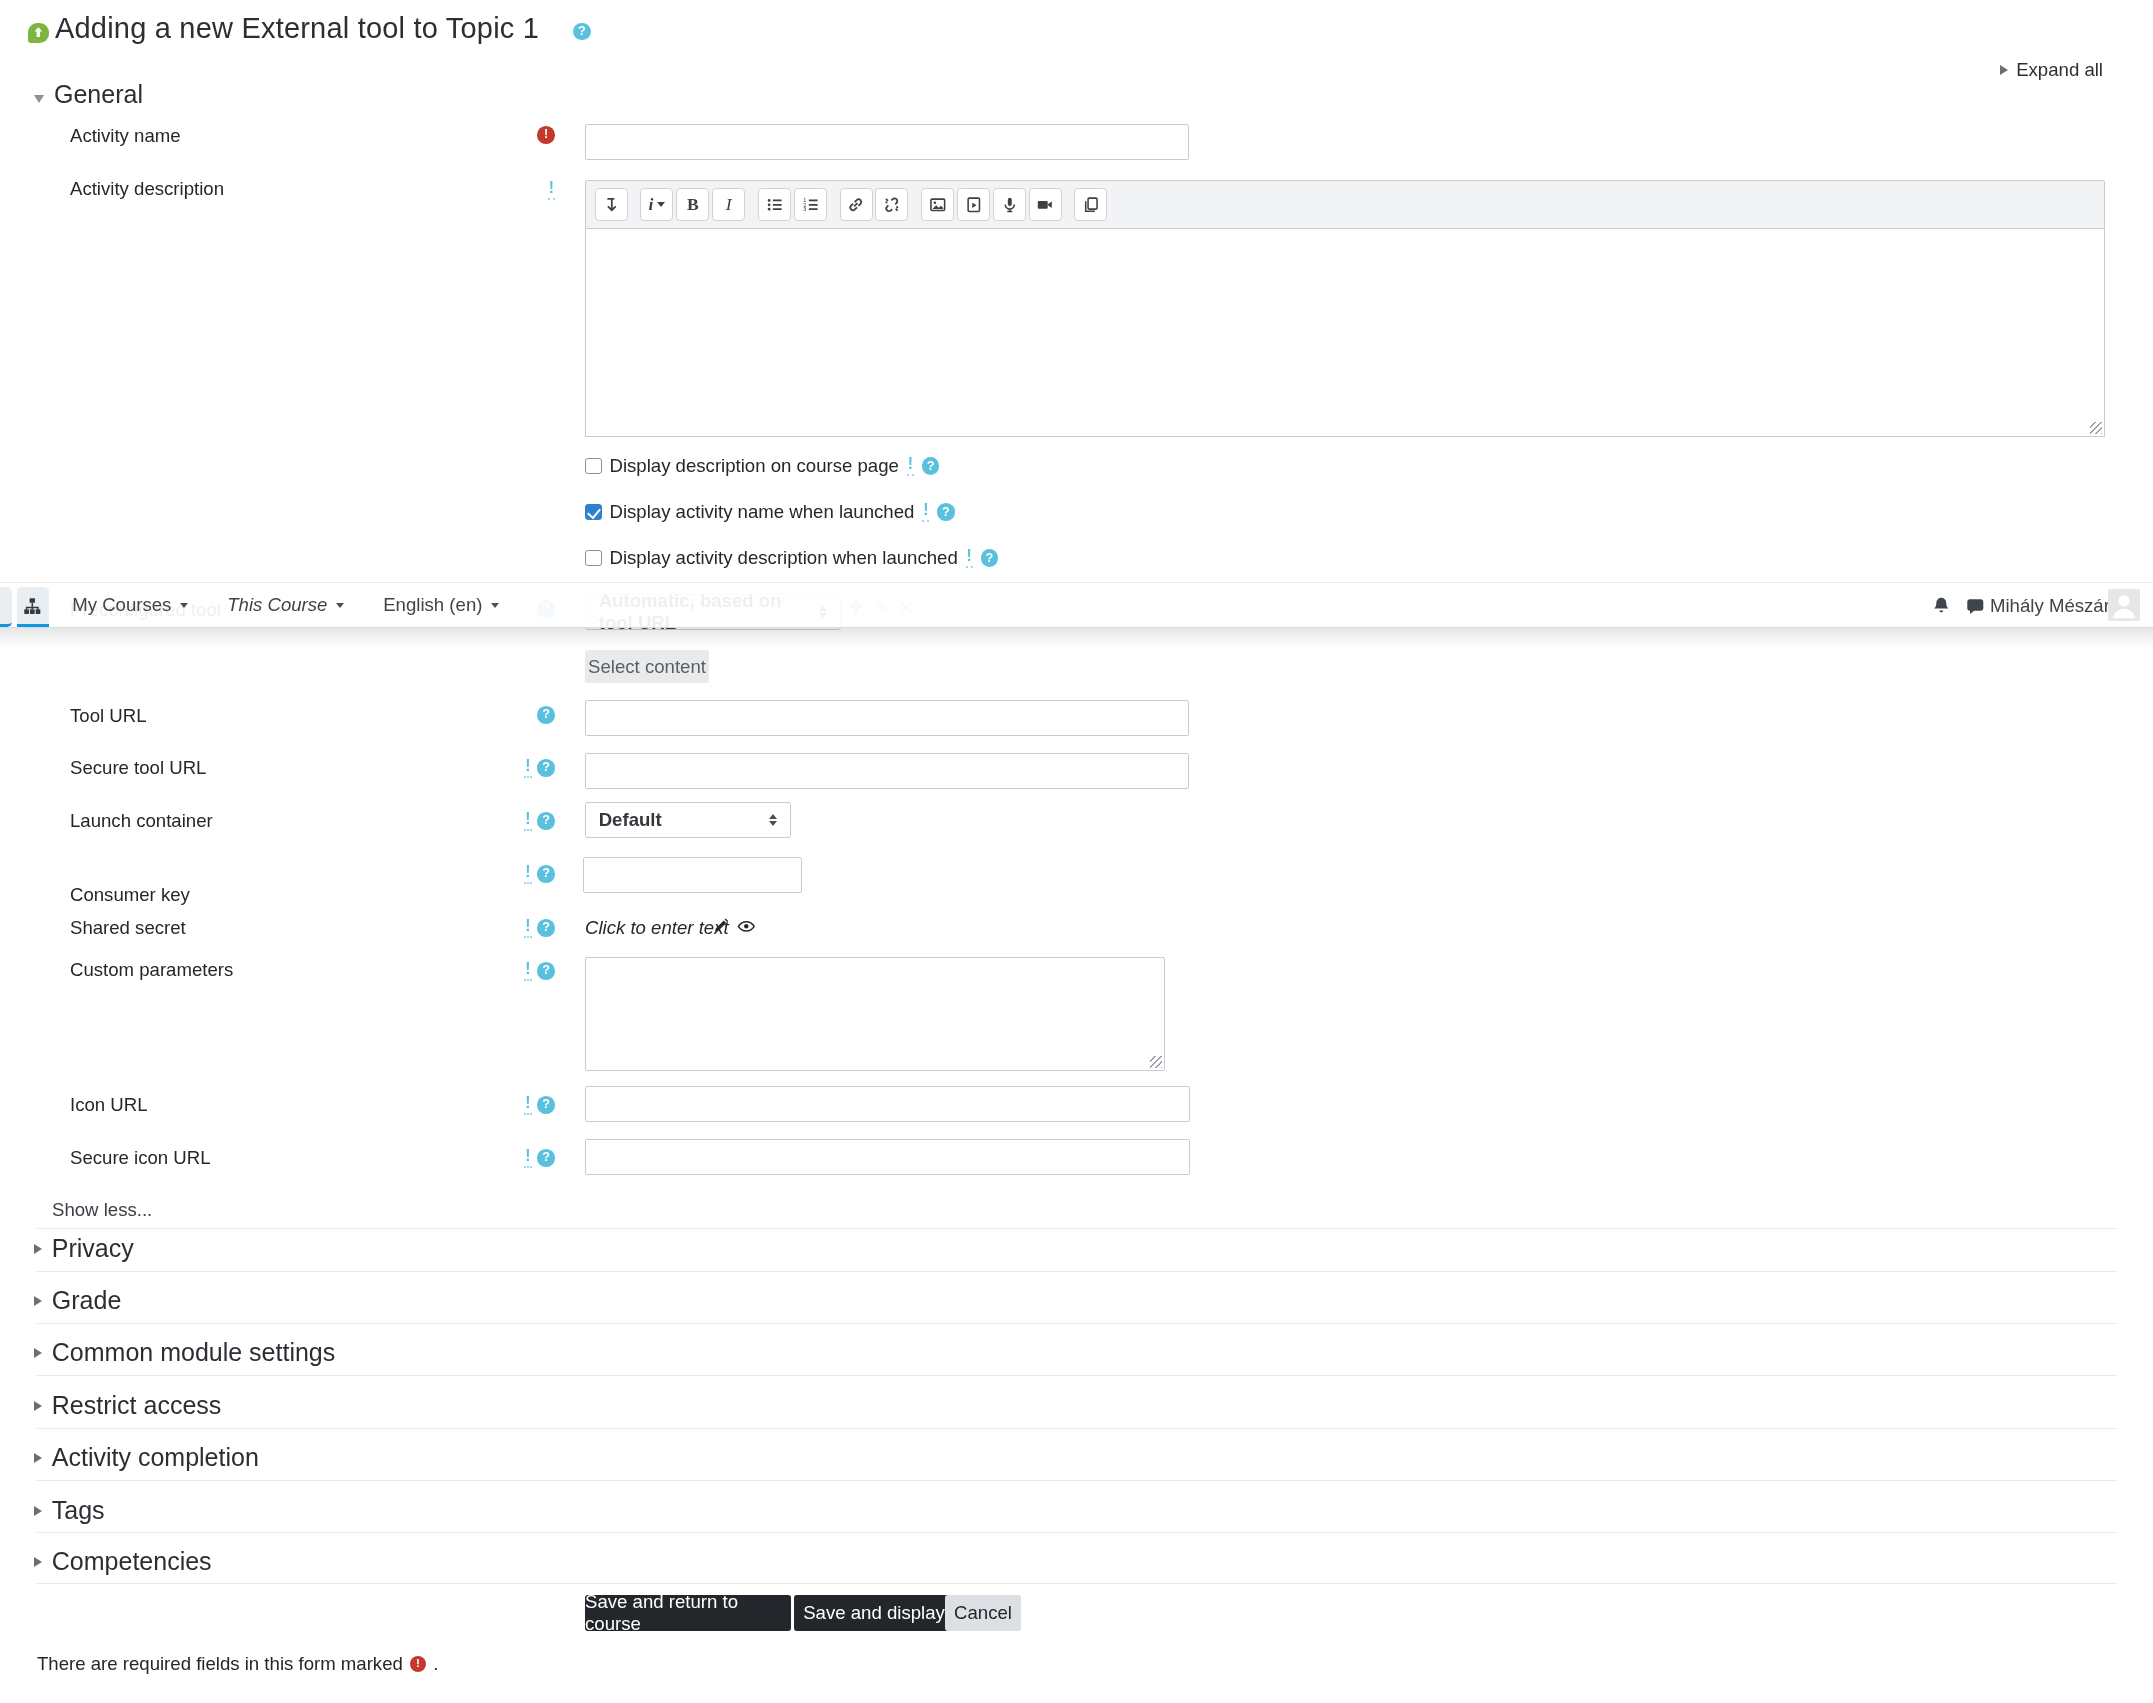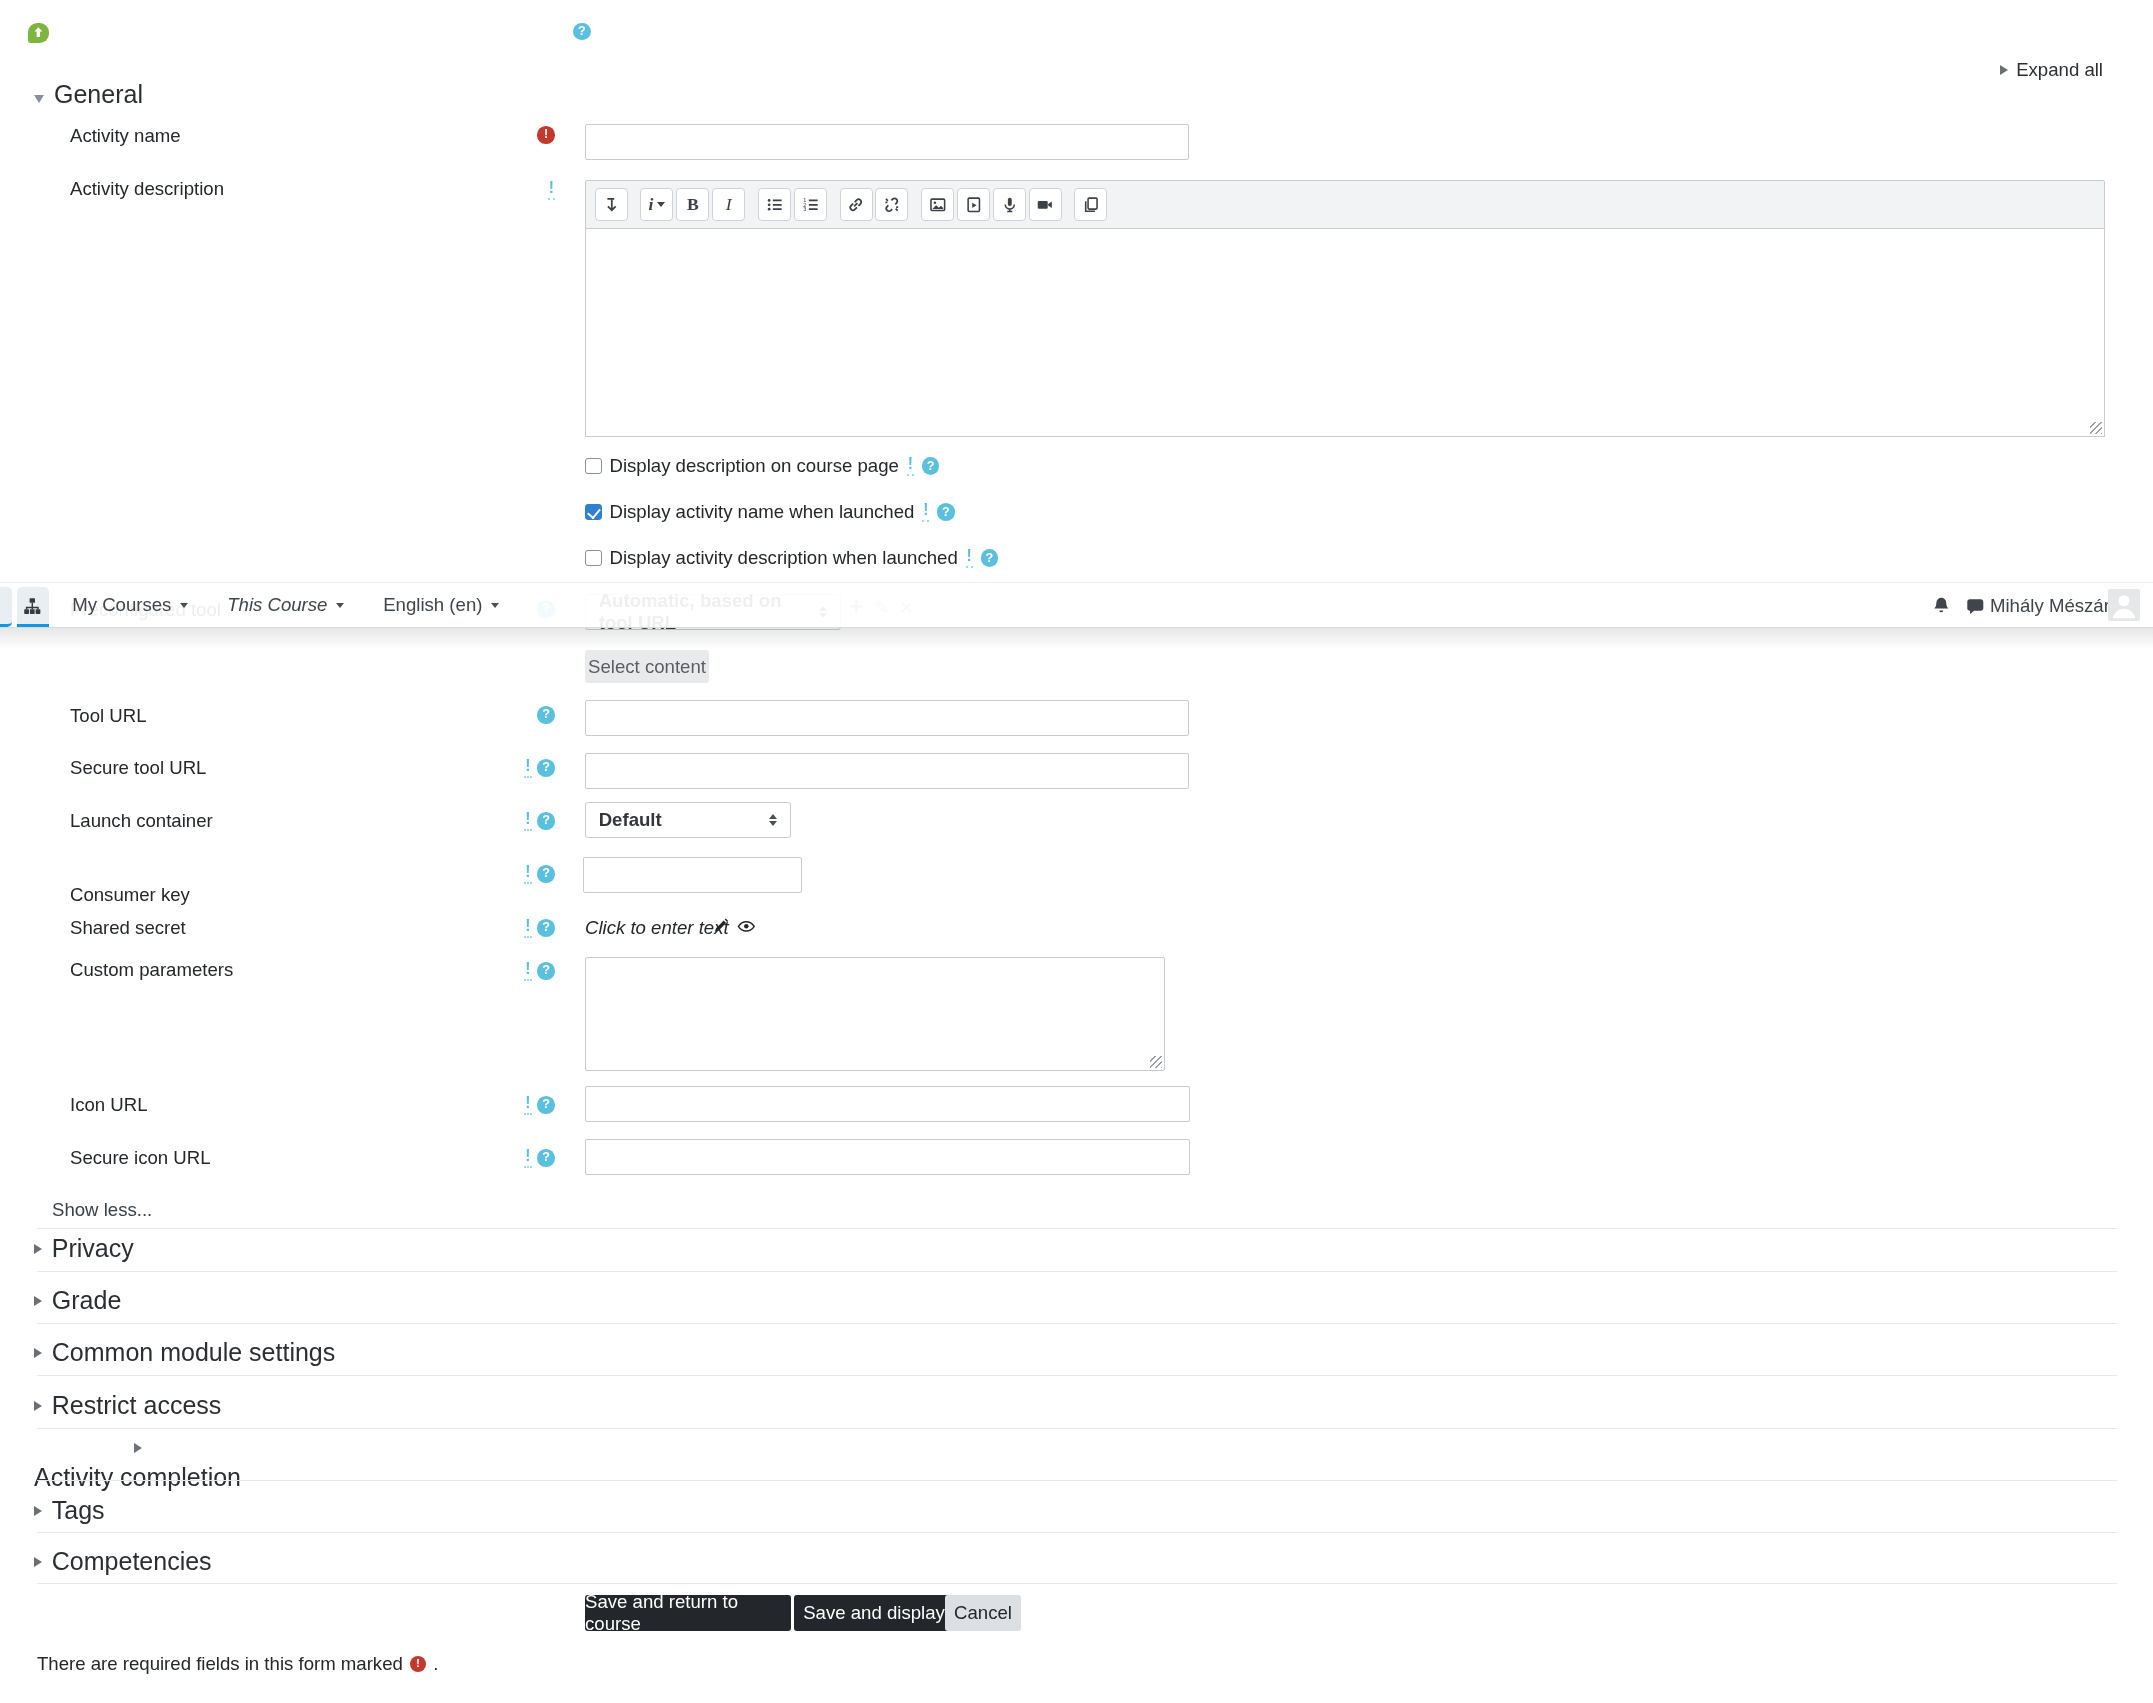--- a/index.html
+++ b/index.html
@@ -95,20 +95,21 @@
 
 <div class="screen">
 
   <div class="abs" style="left:28px; top:22.5px;">
     <span class="lti-icon">
       <svg width="12.7" height="12.7" viewBox="0 0 14 14">
           <path d="M7 1.5l4.4 4.6H8.9v6H5.1v-6H2.6z" fill="#fff"></path>
         </svg>
     </span>
   </div>
+  <div class="abs page-title" style="left:55px; top:11.8px;">Adding a new External tool to Topic 1</div>
   <div class="abs q-badge" style="left:573px; top:22.5px;">?</div>
 
   <div class="abs expand-all" style="top:59px; right:50px;">
     <span class="tri-r"></span>
     <span>Expand all</span>
   </div>
 
   <span class="abs tri-d" style="left:34px; top:95px;"></span>
   <div class="abs sec-head" style="left:54px; top:80px;">General</div>
 
@@ -400,21 +401,21 @@
     <span class="sec-head">Common module settings</span>
   </div>
   <div class="hr" style="top:1375px;"></div>
 
   <div class="collapsed-row" style="top:1391px;">
     <span class="tri-r"></span>
     <span class="sec-head">Restrict access</span>
   </div>
   <div class="hr" style="top:1428px;"></div>
 
-  <div class="collapsed-row" style="top:1443px;flex-direction:column;">
+  <div class="collapsed-row" style="top:1443px;">
     <span class="tri-r"></span>
     <span class="sec-head">Activity completion</span>
   </div>
   <div class="hr" style="top:1480px;"></div>
 
   <div class="collapsed-row" style="top:1496px;">
     <span class="tri-r"></span>
     <span class="sec-head">Tags</span>
   </div>
   <div class="hr" style="top:1532px;"></div>

